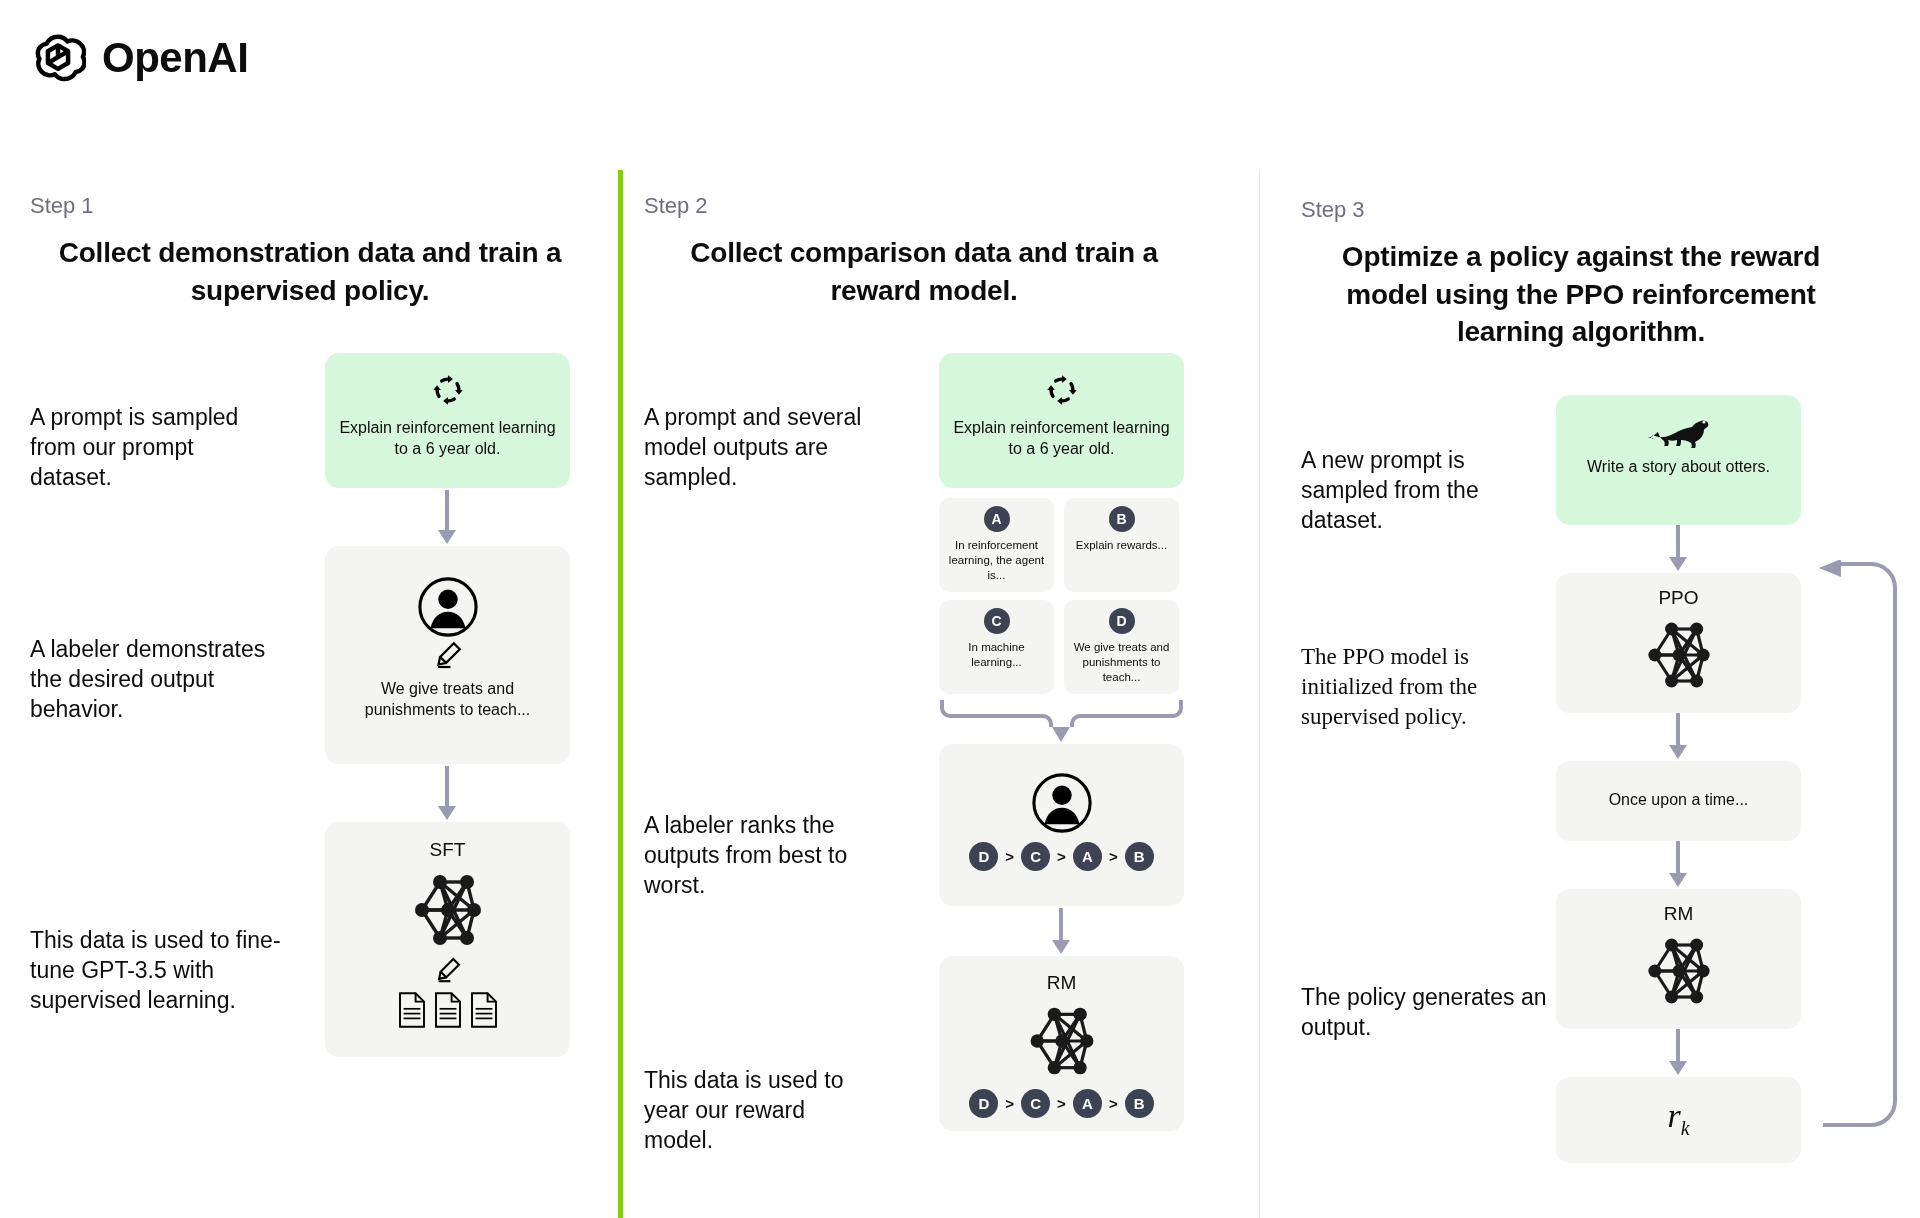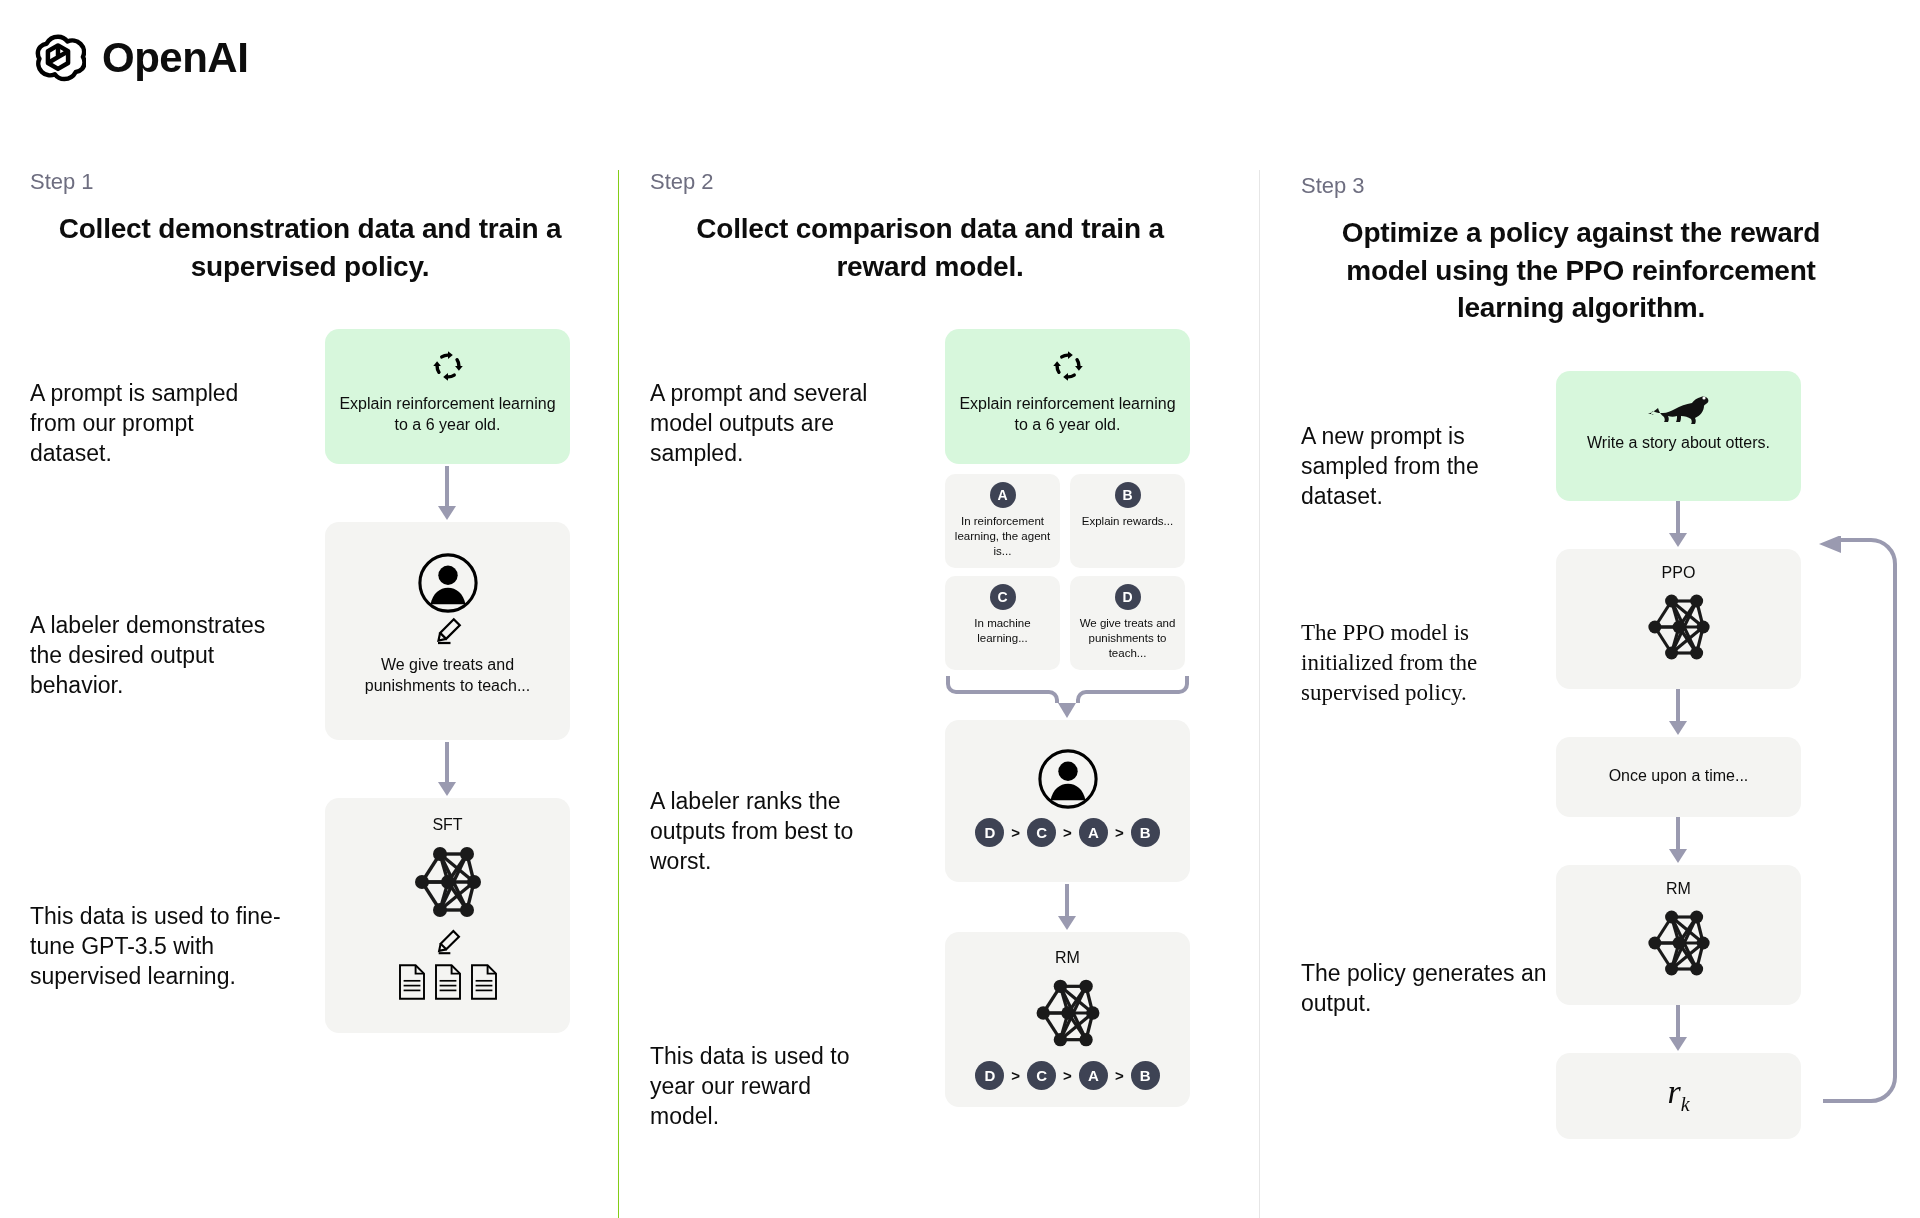--- a/index.html
+++ b/index.html
@@ -14,42 +14,42 @@
 
   
   .brand { position: absolute; left: 30px; top: 30px; display: flex; align-items: center; gap: 16px; }
   .brand-logo { width: 56px; height: 56px; display: block; }
   .brand-name { font-size: 42px; font-weight: 700; letter-spacing: -0.5px; color: #0d0d0d; line-height: 1; }
 
   
   .columns { position: absolute; left: 0; top: 170px; width: 1920px; height: 1048px; display: flex; }
   .col { position: relative; flex: 0 0 auto; padding: 0 0 0 30px; }
   .col-1 { width: 618px; }
-  .col-2 { width: 641px; border-left: 1px solid #84cc16; padding-left: 31px; }
+  .col-2 { width: 641px; border-left: 5px solid #84cc16; padding-left: 21px; }
   .col-3 { width: 661px; border-left: 1px solid #e6e6e6; padding-left: 41px; }
   .col-2 > .colinner, .col-3 > .colinner { padding-top: 0; }
   .col-3 .colinner { padding-top: 4px; }
 
-  .step-label { font-size: 22px; color: #6e6e80; line-height: 1.1; margin-bottom: 16px; }
+  .step-label { font-size: 22px; color: #6e6e80; line-height: 1.1; margin-bottom: 16px; margin-top: 24px; }
   .step-title { font-size: 28px; font-weight: 700; line-height: 1.34; letter-spacing: -0.2px; max-width: 560px; text-align: center; }
 
   
   .flow { position: relative; margin-top: 44px; }
   .desc { font-size: 23px; line-height: 1.3; color: #0d0d0d; margin-top: 35px; }
 
   
   .card {
     border-radius: 14px;
     padding: 14px 12px 16px;
     text-align: center;
   }
   .card-green { background: #d7f7dc; }
   .card-grey  { background: #f4f4f2; }
   .card-text { font-size: 16px; line-height: 1.33; color: #0d0d0d; }
-  .card-title { font-size: 16px; line-height: 1.2; color: #0d0d0d; margin-bottom: 6px; }
+  .card-title { font-size: 19px; line-height: 1.2; color: #0d0d0d; margin-bottom: 6px; }
   .mini-text { font-size: 11.5px; line-height: 1.3; color: #0d0d0d; }
 
   .icon-cycle { display: block; margin: 2px auto 10px; }
   .icon-otter { display: block; margin: 2px auto 8px; }
   .icon-person { display: block; margin: 6px auto 2px; }
   .icon-pencil { display: block; margin: 2px auto 8px; }
   .icon-nn { display: block; margin: 2px auto 4px; }
   .icon-docs { display: flex; justify-content: center; gap: 6px; margin-top: 6px; }
 
   

